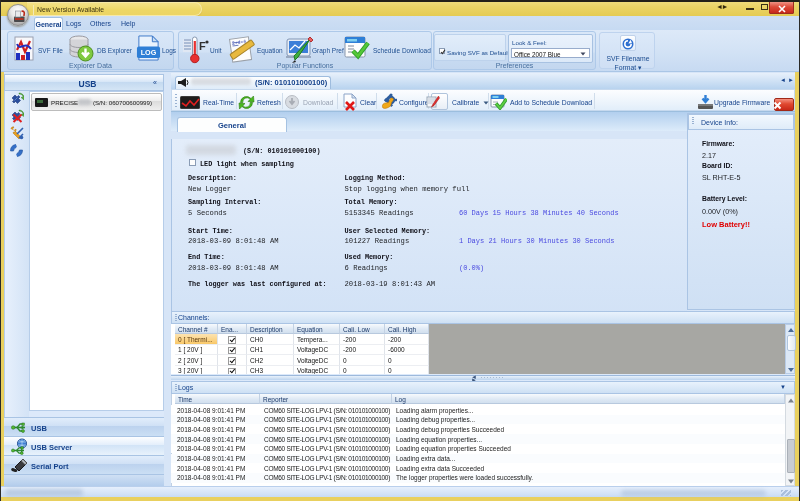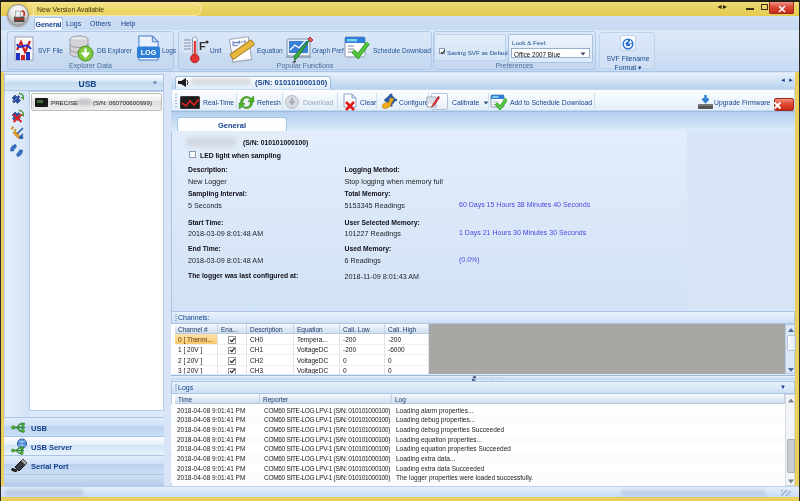--- a/index.html
+++ b/index.html
@@ -39,21 +39,21 @@
   border-top:1px solid #a9c4e4; font-size:7.5px; font-weight:bold; color:#15428b; }
 .navitem .nlbl { position:absolute; left:27px; top:5.5px; }
 
 
 #doctabbar { left:171px; top:73px; width:624px; height:16px; background:linear-gradient(#e7f0fb,#b8d3ef); }
 #doctab { left:4px; top:3px; width:156px; height:13px; background:linear-gradient(#fdfefe,#dfecf9); border:1px solid #9ebcde; border-bottom:none; border-radius:3px 3px 0 0; }
 #toolbar { left:171px; top:89px; width:624px; height:22px; background:linear-gradient(#fcfdff,#eef5fc 55%,#e2eefa); border:1px solid #c6d9ee; }
 .tbtn { position:absolute; top:2px; height:17px; font-size:6.8px; color:#1e1e1e; white-space:nowrap; }
 #subtabs { left:171px; top:111px; width:624px; height:20px; background:linear-gradient(#b2cfee,#d6e7f8 85%,#ddebfa); border-top:1px solid #9cbede; }
 .stab { position:absolute; top:5px; height:16px; font-size:7.5px; text-align:center; }
-#content { left:171px; top:131px; width:516px; height:180px; background:linear-gradient(#e3edfa,#d2e2f6); border-left:1px solid #aac4e4; }
+#content { left:171px; top:139px; width:516px; height:180px; background:linear-gradient(#e3edfa,#d2e2f6); border-left:1px solid #aac4e4;font-family:Liberation Mono, monospace; }
 #devinfo { left:687px; top:113px; width:108px; height:197px; background:linear-gradient(#e4eefb,#cfe0f4); border:1px solid #aac4e4; }
 .lbl7b { position:absolute; font-size:6.8px; font-weight:bold; color:#0e0e16; white-space:nowrap; }
 .val7 { position:absolute; font-size:7.2px; color:#222428; white-space:nowrap; }
 .blue7 { position:absolute; font-size:7px; color:#4a4ae0; white-space:nowrap; }
 
 
 #channels { left:171px; top:311px; width:624px; height:70px; background:#dce9fa; }
 #logs { left:171px; top:381px; width:624px; height:105px; background:#ffffff; }
 .sechdr { position:absolute; left:0; top:0; width:100%; height:13px; background:linear-gradient(#e9f2fc,#cde0f4); border:1px solid #aac4e4; font-size:7px; color:#15428b; padding:2px 0 0 6px; }
 .sechdr::before { content:""; position:absolute; left:2.5px; top:2px; width:2px; height:8px; background:repeating-linear-gradient(#9ab2d2 0 1px, transparent 1px 2px); }
@@ -380,26 +380,36 @@
     <div class="lbl7b" style="left:16px;top:140.5px;">The logger was last configured at:</div>
 
     <div class="lbl7b" style="left:172.5px;top:35px;">Logging Method:</div>
     <div class="val7" style="left:172.5px;top:45.5px;">Stop logging when memory full</div>
     <div class="lbl7b" style="left:172.5px;top:59px;">Total Memory:</div>
     <div class="val7" style="left:172.5px;top:70px;">5153345 Readings</div>
     <div class="lbl7b" style="left:172.5px;top:87.5px;">User Selected Memory:</div>
     <div class="val7" style="left:172.5px;top:98px;">101227 Readings</div>
     <div class="lbl7b" style="left:172.5px;top:114px;">Used Memory:</div>
     <div class="val7" style="left:172.5px;top:124.5px;">6 Readings</div>
-    <div class="val7" style="left:172.5px;top:141px;">2018-11-09 8:01:43 AM</div>
+    <div class="val7" style="left:172.5px;top:141px;">2018-03-19 8:01:43 AM</div>
 
     <div class="blue7" style="left:287px;top:70px;">60 Days 15 Hours 38 Minutes 40 Seconds</div>
     <div class="blue7" style="left:287px;top:98px;">1 Days 21 Hours 30 Minutes 30 Seconds</div>
     <div class="blue7" style="left:287px;top:124.5px;">(0.0%)</div>
 
+  </div>
+  <div class="abs" id="devinfo">
+    <div class="sechdr" style="background:linear-gradient(#f2f8fe,#dfecf9);height:16px;padding-top:4px;padding-left:12px;">Device Info:</div>
+    <div class="lbl7b" style="left:14px;top:26px;">Firmware:</div>
+    <div class="val7" style="left:14px;top:37px;">2.17</div>
+    <div class="lbl7b" style="left:14px;top:48px;">Board ID:</div>
+    <div class="val7" style="left:14px;top:59px;">SL RHT-E-5</div>
+    <div class="lbl7b" style="left:14px;top:81px;">Battery Level:</div>
+    <div class="val7" style="left:14px;top:93px;">0.00V (0%)</div>
+    <div class="abs" style="left:14px;top:106px;font-size:7.5px;font-weight:bold;color:#e00000;">Low Battery!!</div>
   </div>
   <div class="abs" id="channels">
     <div class="sechdr">Channels:</div>
     <div class="abs" style="left:0;top:13px;width:624px;height:50px;background:#ffffff;"></div>
       <div class="abs" style="left:258px;top:13px;width:356px;height:50px;background:#a7a7a3;"></div>
     <div class="abs" id="chgrid" style="left:4px;top:13px;width:254px;height:50px;background:#ffffff;overflow:hidden;">
       <div class="gh" style="left:0;width:43px;">Channel #</div>
       <div class="gh" style="left:43px;width:29px;">Ena...</div>
       <div class="gh" style="left:72px;width:47px;">Description</div>
       <div class="gh" style="left:119px;width:46px;">Equation</div>

